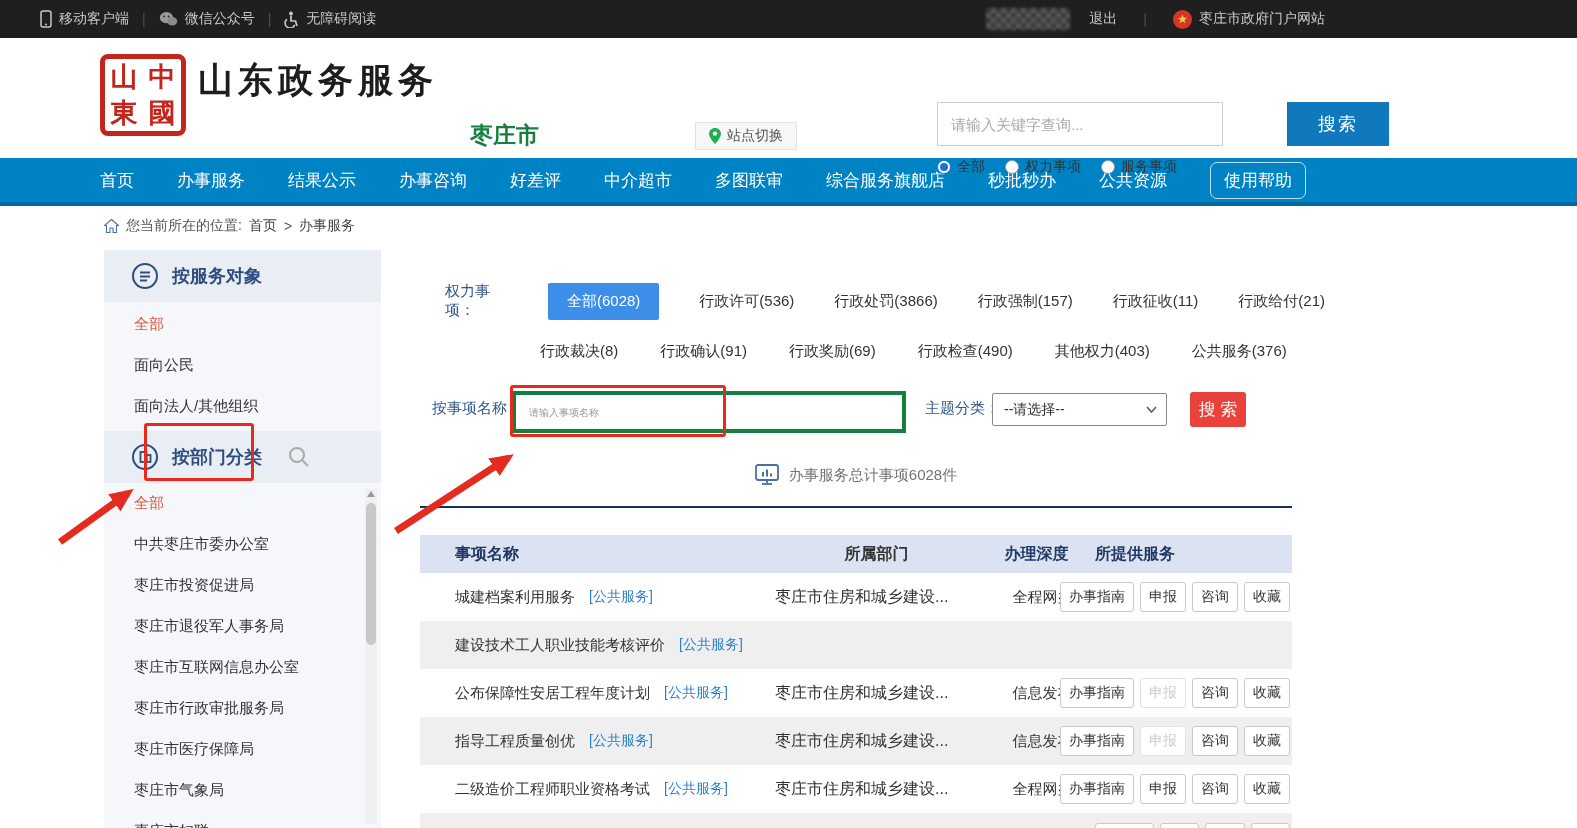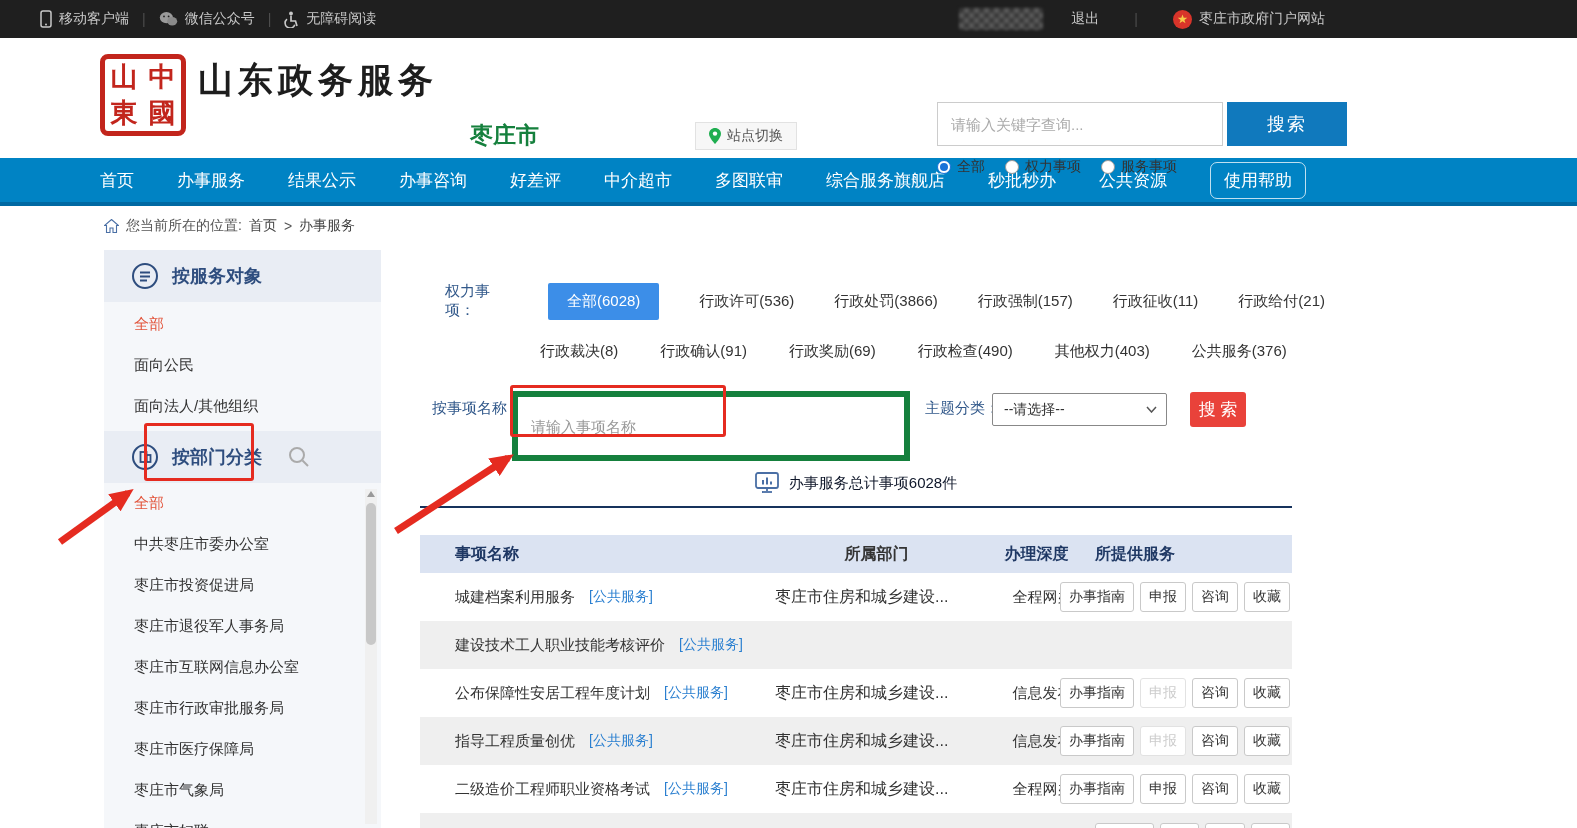--- a/index.html
+++ b/index.html
@@ -1,42 +1,42 @@
 <!DOCTYPE html>
 <html><head>
 <meta charset="utf-8">
 <style>
   html,body{margin:0;padding:0;overflow:hidden;}
   body{width:1577px;height:828px;position:relative;background:#fff;
        font-family:"Liberation Sans","DejaVu Sans",sans-serif;color:#333;}
   
   .topbar{height:38px;background:#1f1f1f;color:#c9c9c9;display:flex;align-items:center;font-size:14px;}
   .topbar-left{margin-left:40px;display:flex;align-items:center;gap:6px;}
-  .topbar-right{margin-left:auto;margin-right:252px;display:flex;align-items:center;gap:28px;}
+  .topbar-right{margin-left:auto;margin-right:252px;display:flex;align-items:center;gap:19px;}
   .tb-sep{color:#4d4d4d;margin:0 7px;}
   .tb-link{display:flex;align-items:center;gap:7px;cursor:pointer;}
   .redacted{width:84px;height:22px;border-radius:2px;filter:blur(1.5px);
     background:repeating-conic-gradient(#5a5a5a 0% 25%, #383838 0% 50%);background-size:10px 10px;}
   .emblem{width:19px;height:19px;border-radius:50%;background:#d8342a;display:flex;align-items:center;justify-content:center;}
   .emblem svg{display:block;}
   
   .header{height:120px;background:#fff;position:relative;}
   .logo{position:absolute;left:100px;top:16px;display:flex;gap:12px;align-items:flex-start;}
   .seal{width:76px;height:72px;border:5px solid #c2251c;border-radius:8px;background:#fff;
         display:grid;grid-template-columns:1fr 1fr;align-items:center;justify-items:center;
         color:#c2251c;font-family:"Liberation Serif","DejaVu Serif",serif;font-weight:bold;font-size:27px;line-height:1;}
   .logo-txt .tagline{display:inline-block;background:#7b7b7b;color:#fff;font-size:15px;padding:3px 10px;letter-spacing:1px;}
   .logo-txt .sitename{font-size:35px;font-weight:bold;color:#1d1d1d;letter-spacing:5px;margin-top:3px;}
   .cityname{position:absolute;left:470px;top:82px;font-size:23px;font-weight:bold;color:#15803d;}
   .site-switch{position:absolute;left:695px;top:84px;height:26px;background:#f7f7f7;border:1px solid #e2e2e2;
         display:flex;align-items:center;gap:6px;padding:0 13px;font-size:14px;color:#555;cursor:pointer;}
   .hsearch{position:absolute;left:937px;top:64px;width:258px;height:42px;border:1px solid #ccc;
         font-size:15px;color:#666;padding:0 13px;outline:none;}
   .hsearch::placeholder{color:#aaa;}
-  .hsearch-btn{position:absolute;left:1227px;top:64px;width:120px;height:44px;background:#1079bd;border:none;
+  .hsearch-btn{position:absolute;left:1287px;top:64px;width:102px;height:44px;background:#1079bd;border:none;
         color:#fff;font-size:18px;letter-spacing:2px;cursor:pointer;}
   .scopes{position:absolute;left:937px;top:120px;display:flex;gap:20px;font-size:14px;color:#333;}
   .scope{display:flex;align-items:center;gap:6px;cursor:pointer;}
   .radio{width:14px;height:14px;border:1px solid #999;border-radius:50%;box-sizing:border-box;background:#fff;}
   .scope.active .radio{border:1px solid #1a72d8;position:relative;}
   .scope.active .radio::after{content:"";position:absolute;left:2px;top:2px;width:8px;height:8px;border-radius:50%;background:#1a72d8;}
   
   .navbar{height:44px;background:#0083c4;border-bottom:4px solid #0069a3;display:flex;align-items:center;}
   .nav-items{display:flex;align-items:center;gap:43px;margin-left:100px;}
   .nav-item{color:#fff;font-size:17px;cursor:pointer;white-space:nowrap;}
@@ -60,31 +60,31 @@
   
   .main{position:absolute;left:420px;top:0;width:905px;height:582px;}
   .cat-row{position:absolute;display:flex;align-items:center;gap:40px;}
   .cat-row.r1{top:36px;left:25px;}
   .cat-row.r2{top:96px;left:120px;}
   .cat-label{color:#31588a;font-size:15px;margin-right:-8px;}
   .cat{font-size:15px;color:#333;cursor:pointer;white-space:nowrap;}
   .cat.active{background:#3c8ee8;color:#fff;padding:9px 19px;border-radius:2px;}
   .filter-row{position:absolute;top:140px;left:0;width:905px;height:46px;}
   .f-label{position:absolute;left:12px;top:13px;color:#31588a;font-size:15px;}
-  .name-input{position:absolute;left:92px;top:5px;width:360px;height:34px;border:6px solid #15803d;
-        font-size:15px;padding:12px 13px;outline:none;color:#666;}
+  .name-input{position:absolute;left:92px;top:5px;width:360px;height:34px;border:4px solid #15803d;
+        font-size:10px;padding:0 13px;outline:none;color:#666;}
   .name-input::placeholder{color:#999;}
   .t-label{position:absolute;left:505px;top:13px;color:#31588a;font-size:15px;}
   .topic-select{position:absolute;left:572px;top:7px;width:175px;height:33px;border:1px solid #888;border-radius:2px;
         box-sizing:border-box;display:flex;align-items:center;justify-content:space-between;
         padding:0 9px 0 11px;font-size:14px;color:#333;background:#fff;cursor:pointer;}
   .rsearch-btn{position:absolute;left:770px;top:6px;width:56px;height:35px;background:#e9423a;border:none;
         border-radius:3px;color:#fff;font-size:17px;cursor:pointer;white-space:nowrap;}
-  .stats{position:absolute;top:226px;left:0;width:872px;display:flex;align-items:center;justify-content:center;gap:10px;
-        color:#0f172a;font-size:15px;}
+  .stats{position:absolute;top:218px;left:0;width:872px;display:flex;align-items:center;justify-content:center;gap:10px;
+        color:#737373;font-size:15px;}
   .divider{position:absolute;top:260px;left:0;width:872px;border-top:2px solid #16325c;}
   .table{position:absolute;top:289px;left:0;width:872px;}
   .thead{height:38px;background:#dbe3f2;display:flex;align-items:center;color:#1f3864;font-size:16px;font-weight:bold;}
   .trow{height:48px;display:flex;align-items:center;font-size:15px;background:#fff;}
   .trow.shaded{background:#efefef;}
   .c-name{flex:1;padding-left:35px;display:flex;align-items:center;gap:14px;min-width:0;}
   .c-dept{width:215px;font-size:16px;color:#333;}
   .c-depth{width:105px;text-align:center;}
   .c-btns{width:195px;display:flex;gap:6px;justify-content:flex-end;padding-right:2px;}
   .thead .c-dept{text-align:center;}

